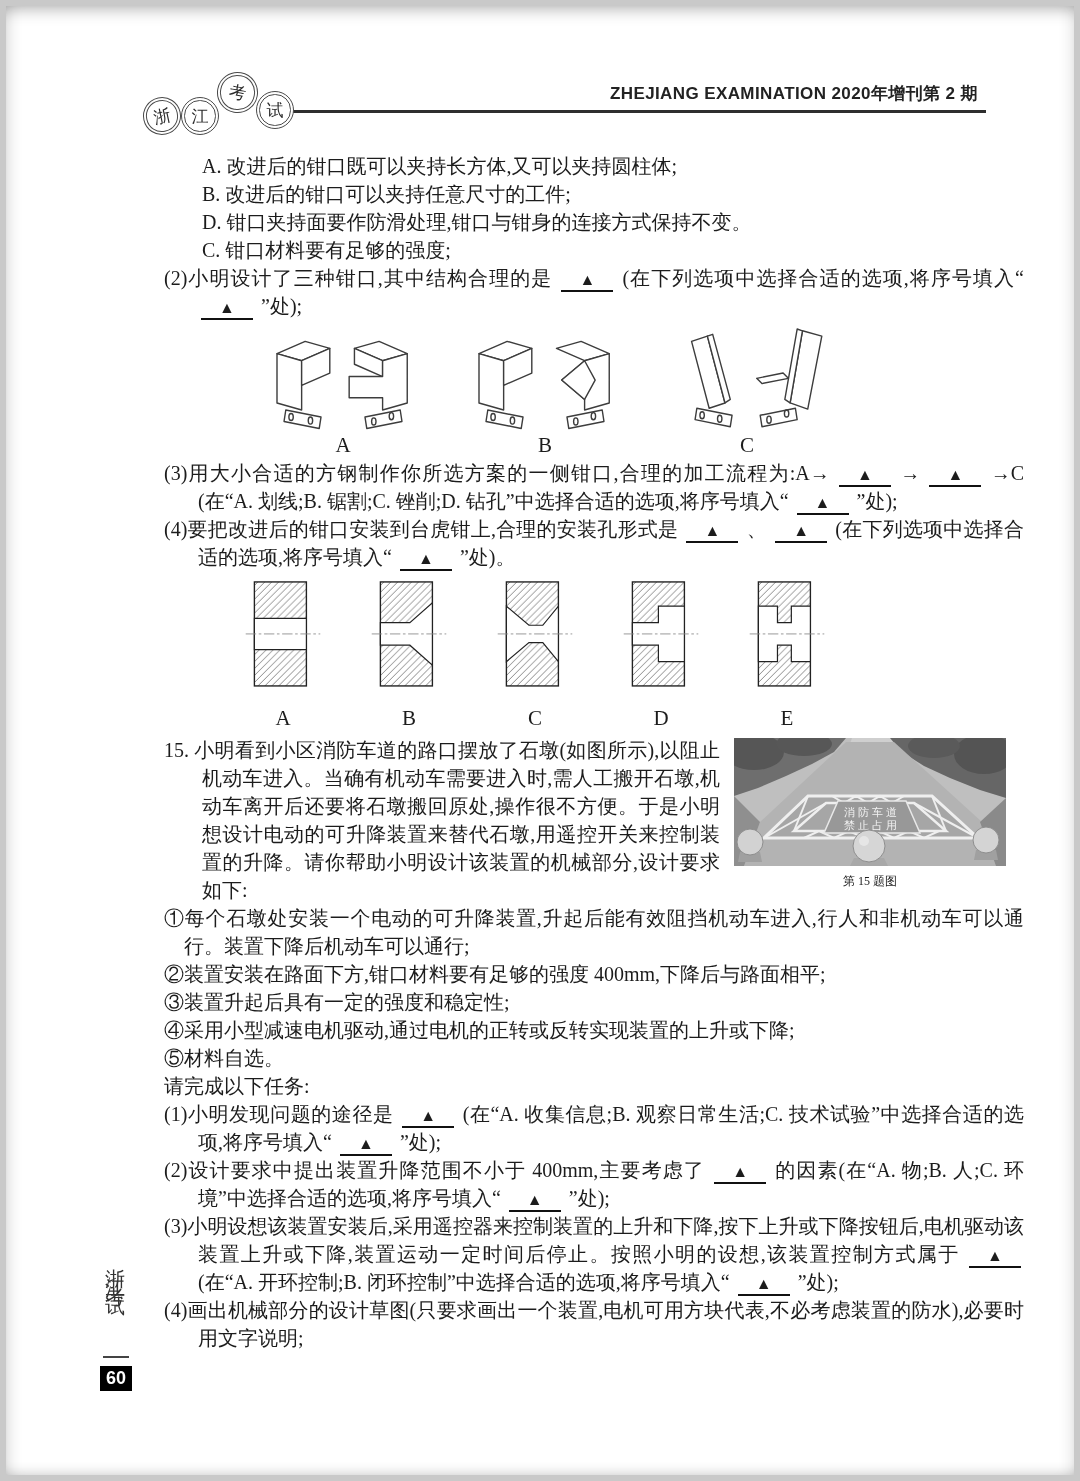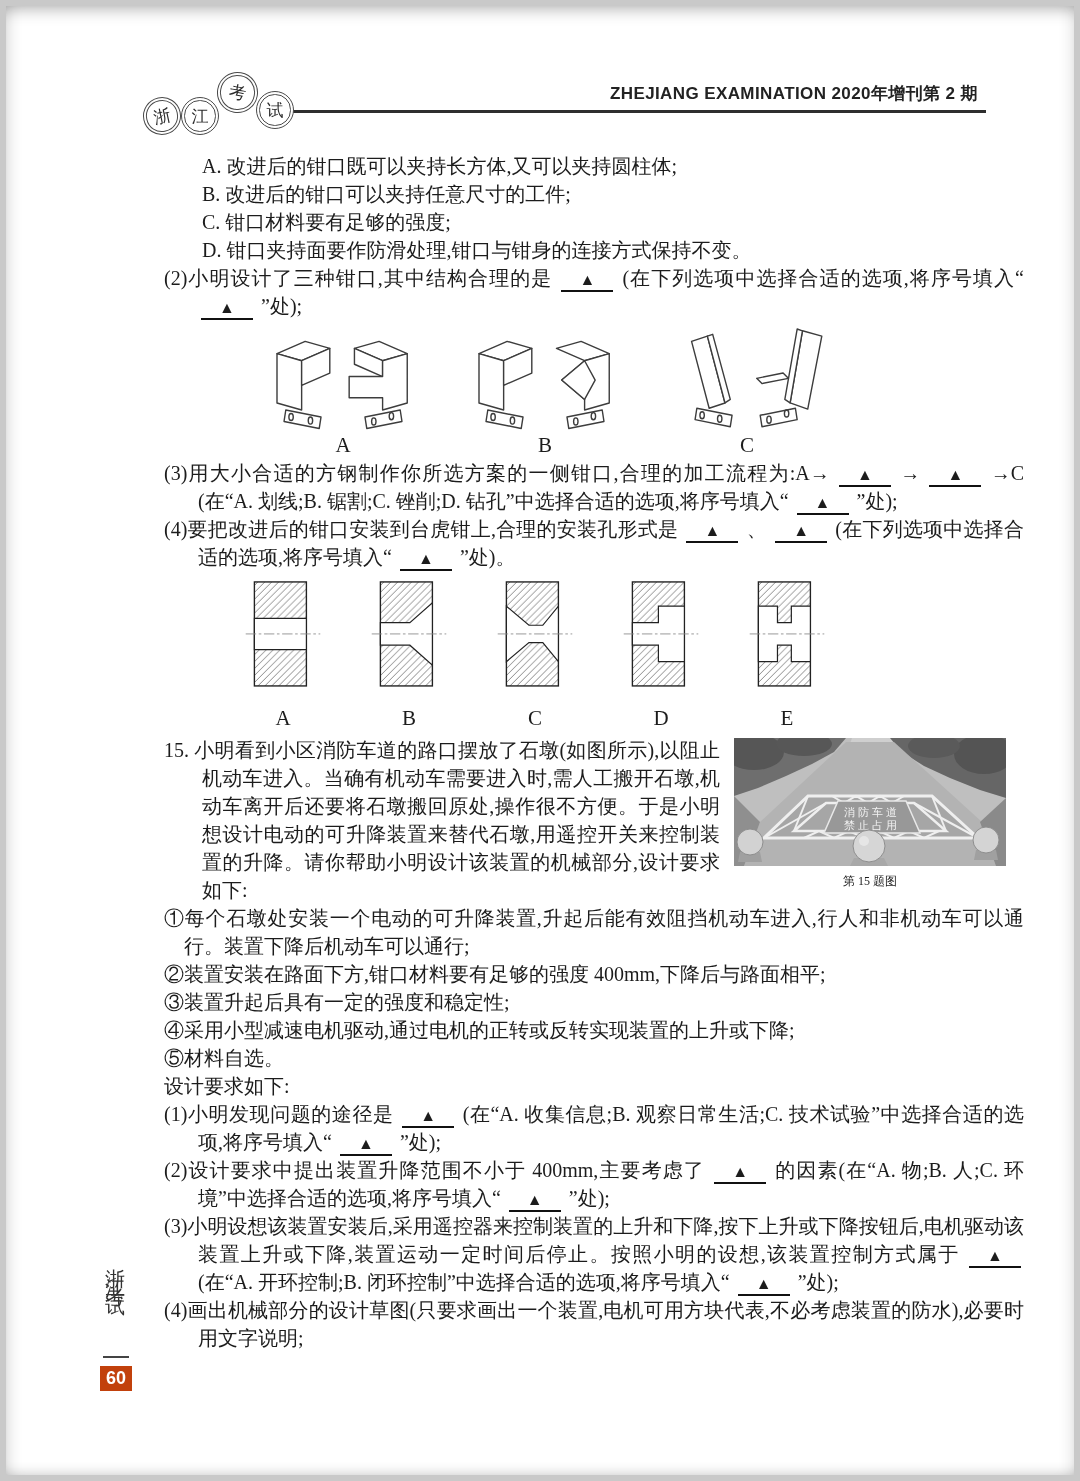--- a/index.html
+++ b/index.html
@@ -39,21 +39,21 @@
     font-size:17px;letter-spacing:.4px;color:#222;font-weight:bold;
   }
   
   .folio{position:absolute;left:90px;top:1190px;width:40px;text-align:center;}
   .folio .vt{
     writing-mode:vertical-rl;font-size:20px;letter-spacing:9px;color:#333;
     margin:0 auto;height:150px;
   }
   .folio .dv{width:26px;border-top:2px solid #444;margin:10px auto 8px;}
   .folio .pn{
-    display:inline-block;background:#c2410c;color:#fff;
+    display:inline-block;background:#000000;color:#fff;
     font-family:"Liberation Sans","DejaVu Sans",sans-serif;
     font-size:18px;font-weight:bold;padding:2px 6px;
   }
   
   .content{
     position:absolute;left:0;top:0;width:1076px;
     padding:146px 58px 0 158px;box-sizing:border-box;
     font-size:20px;line-height:28px;text-align:justify;
   }
   .opts{margin-left:38px;}
@@ -113,22 +113,22 @@
     <div class="vt">浙江考试</div>
     <div class="dv"></div>
     <span class="pn">60</span>
   </div>
 
   <div class="content">
 
     <div class="opts">
       <p class="para">A. 改进后的钳口既可以夹持长方体,又可以夹持圆柱体;</p>
       <p class="para">B. 改进后的钳口可以夹持任意尺寸的工件;</p>
+      <p class="para">D. 钳口夹持面要作防滑处理,钳口与钳身的连接方式保持不变。</p>
       <p class="para">C. 钳口材料要有足够的强度;</p>
-      <p class="para">D. 钳口夹持面要作防滑处理,钳口与钳身的连接方式保持不变。</p>
     </div>
 
     <p class="para hang rich">(2)小明设计了三种钳口,其中结构合理的是 <span class="blank">▲</span> (在下列选项中选择合适的选项,将序号填入“ <span class="blank">▲</span> ”处);</p>
 
     <div class="figrow jawrow">
       <div class="fig">
         <svg width="186" height="110" viewBox="0 0 210 125" fill="#fff" stroke="#3d3d3d" stroke-width="1.6" stroke-linejoin="round">
           <polygon points="30,36 62,22 90,30 58,44"></polygon>
           <polygon points="30,36 58,44 58,100 30,92"></polygon>
           <polygon points="58,44 90,30 90,58 58,72"></polygon>
@@ -269,21 +269,21 @@
       <p class="para hang15"><span>15.</span> <span>小明看到小区消防车道的路口摆放了石墩(如图所示),以阻止机动车进入。当确有机动车需要进入时,需人工搬开石墩,机动车离开后还要将石墩搬回原处,操作很不方便。于是小明想设计电动的可升降装置来替代石墩,用遥控开关来控制装置的升降。请你帮助小明设计该装置的机械部分,设计要求如下:</span></p>
 
       <div>
         <p class="para hang1">①每个石墩处安装一个电动的可升降装置,升起后能有效阻挡机动车进入,行人和非机动车可以通行。装置下降后机动车可以通行;</p>
         <p class="para hang1">②装置安装在路面下方,钳口材料要有足够的强度 400mm,下降后与路面相平;</p>
         <p class="para hang1">③装置升起后具有一定的强度和稳定性;</p>
         <p class="para hang1">④采用小型减速电机驱动,通过电机的正转或反转实现装置的上升或下降;</p>
         <p class="para hang1">⑤材料自选。</p>
       </div>
 
-      <p class="para">设计要求如下:</p>
+      <p class="para">请完成以下任务:</p>
 
       <div>
         <p class="para hang rich">(1)小明发现问题的途径是 <span class="blank">▲</span> (在“A. 收集信息;B. 观察日常生活;C. 技术试验”中选择合适的选项,将序号填入“ <span class="blank">▲</span> ”处);</p>
         <p class="para hang rich">(2)设计要求中提出装置升降范围不小于 400mm,主要考虑了 <span class="blank">▲</span> 的因素(在“A. 物;B. 人;C. 环境”中选择合适的选项,将序号填入“ <span class="blank">▲</span> ”处);</p>
         <p class="para hang rich">(3)小明设想该装置安装后,采用遥控器来控制装置的上升和下降,按下上升或下降按钮后,电机驱动该装置上升或下降,装置运动一定时间后停止。按照小明的设想,该装置控制方式属于 <span class="blank">▲</span> (在“A. 开环控制;B. 闭环控制”中选择合适的选项,将序号填入“ <span class="blank">▲</span> ”处);</p>
         <p class="para hang">(4)画出机械部分的设计草图(只要求画出一个装置,电机可用方块代表,不必考虑装置的防水),必要时用文字说明;</p>
       </div>
     </div>
 
   </div>

